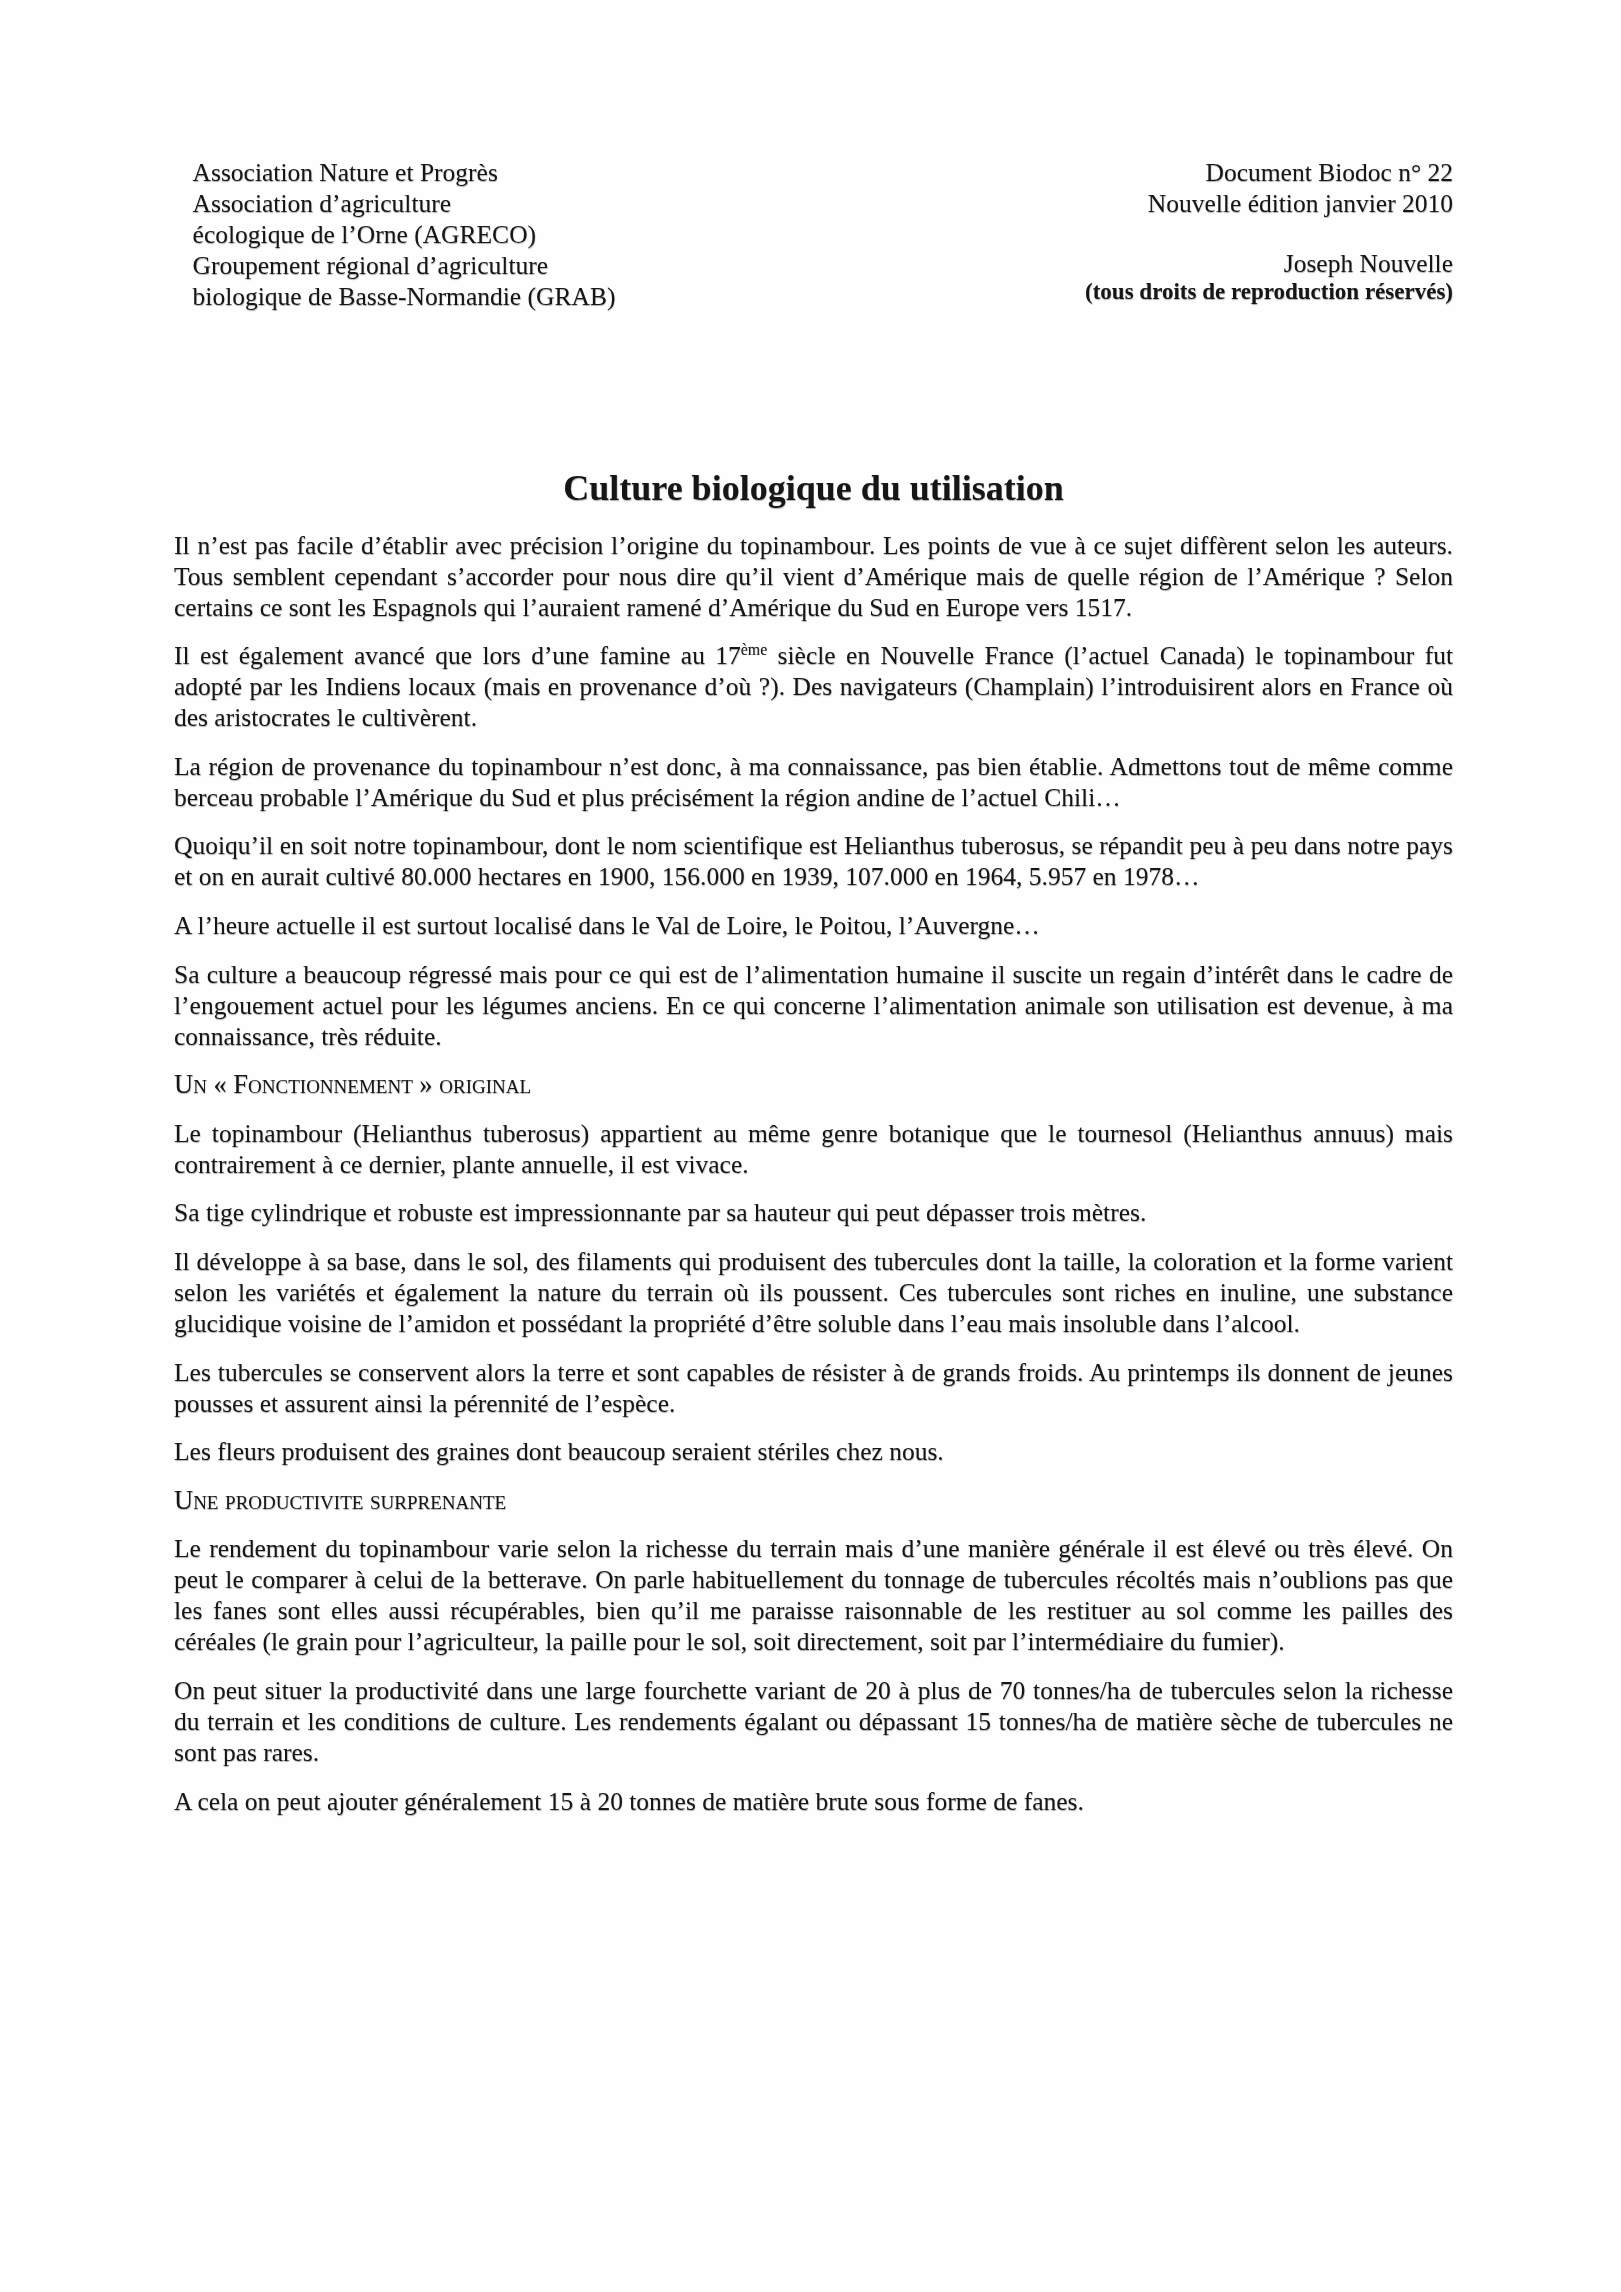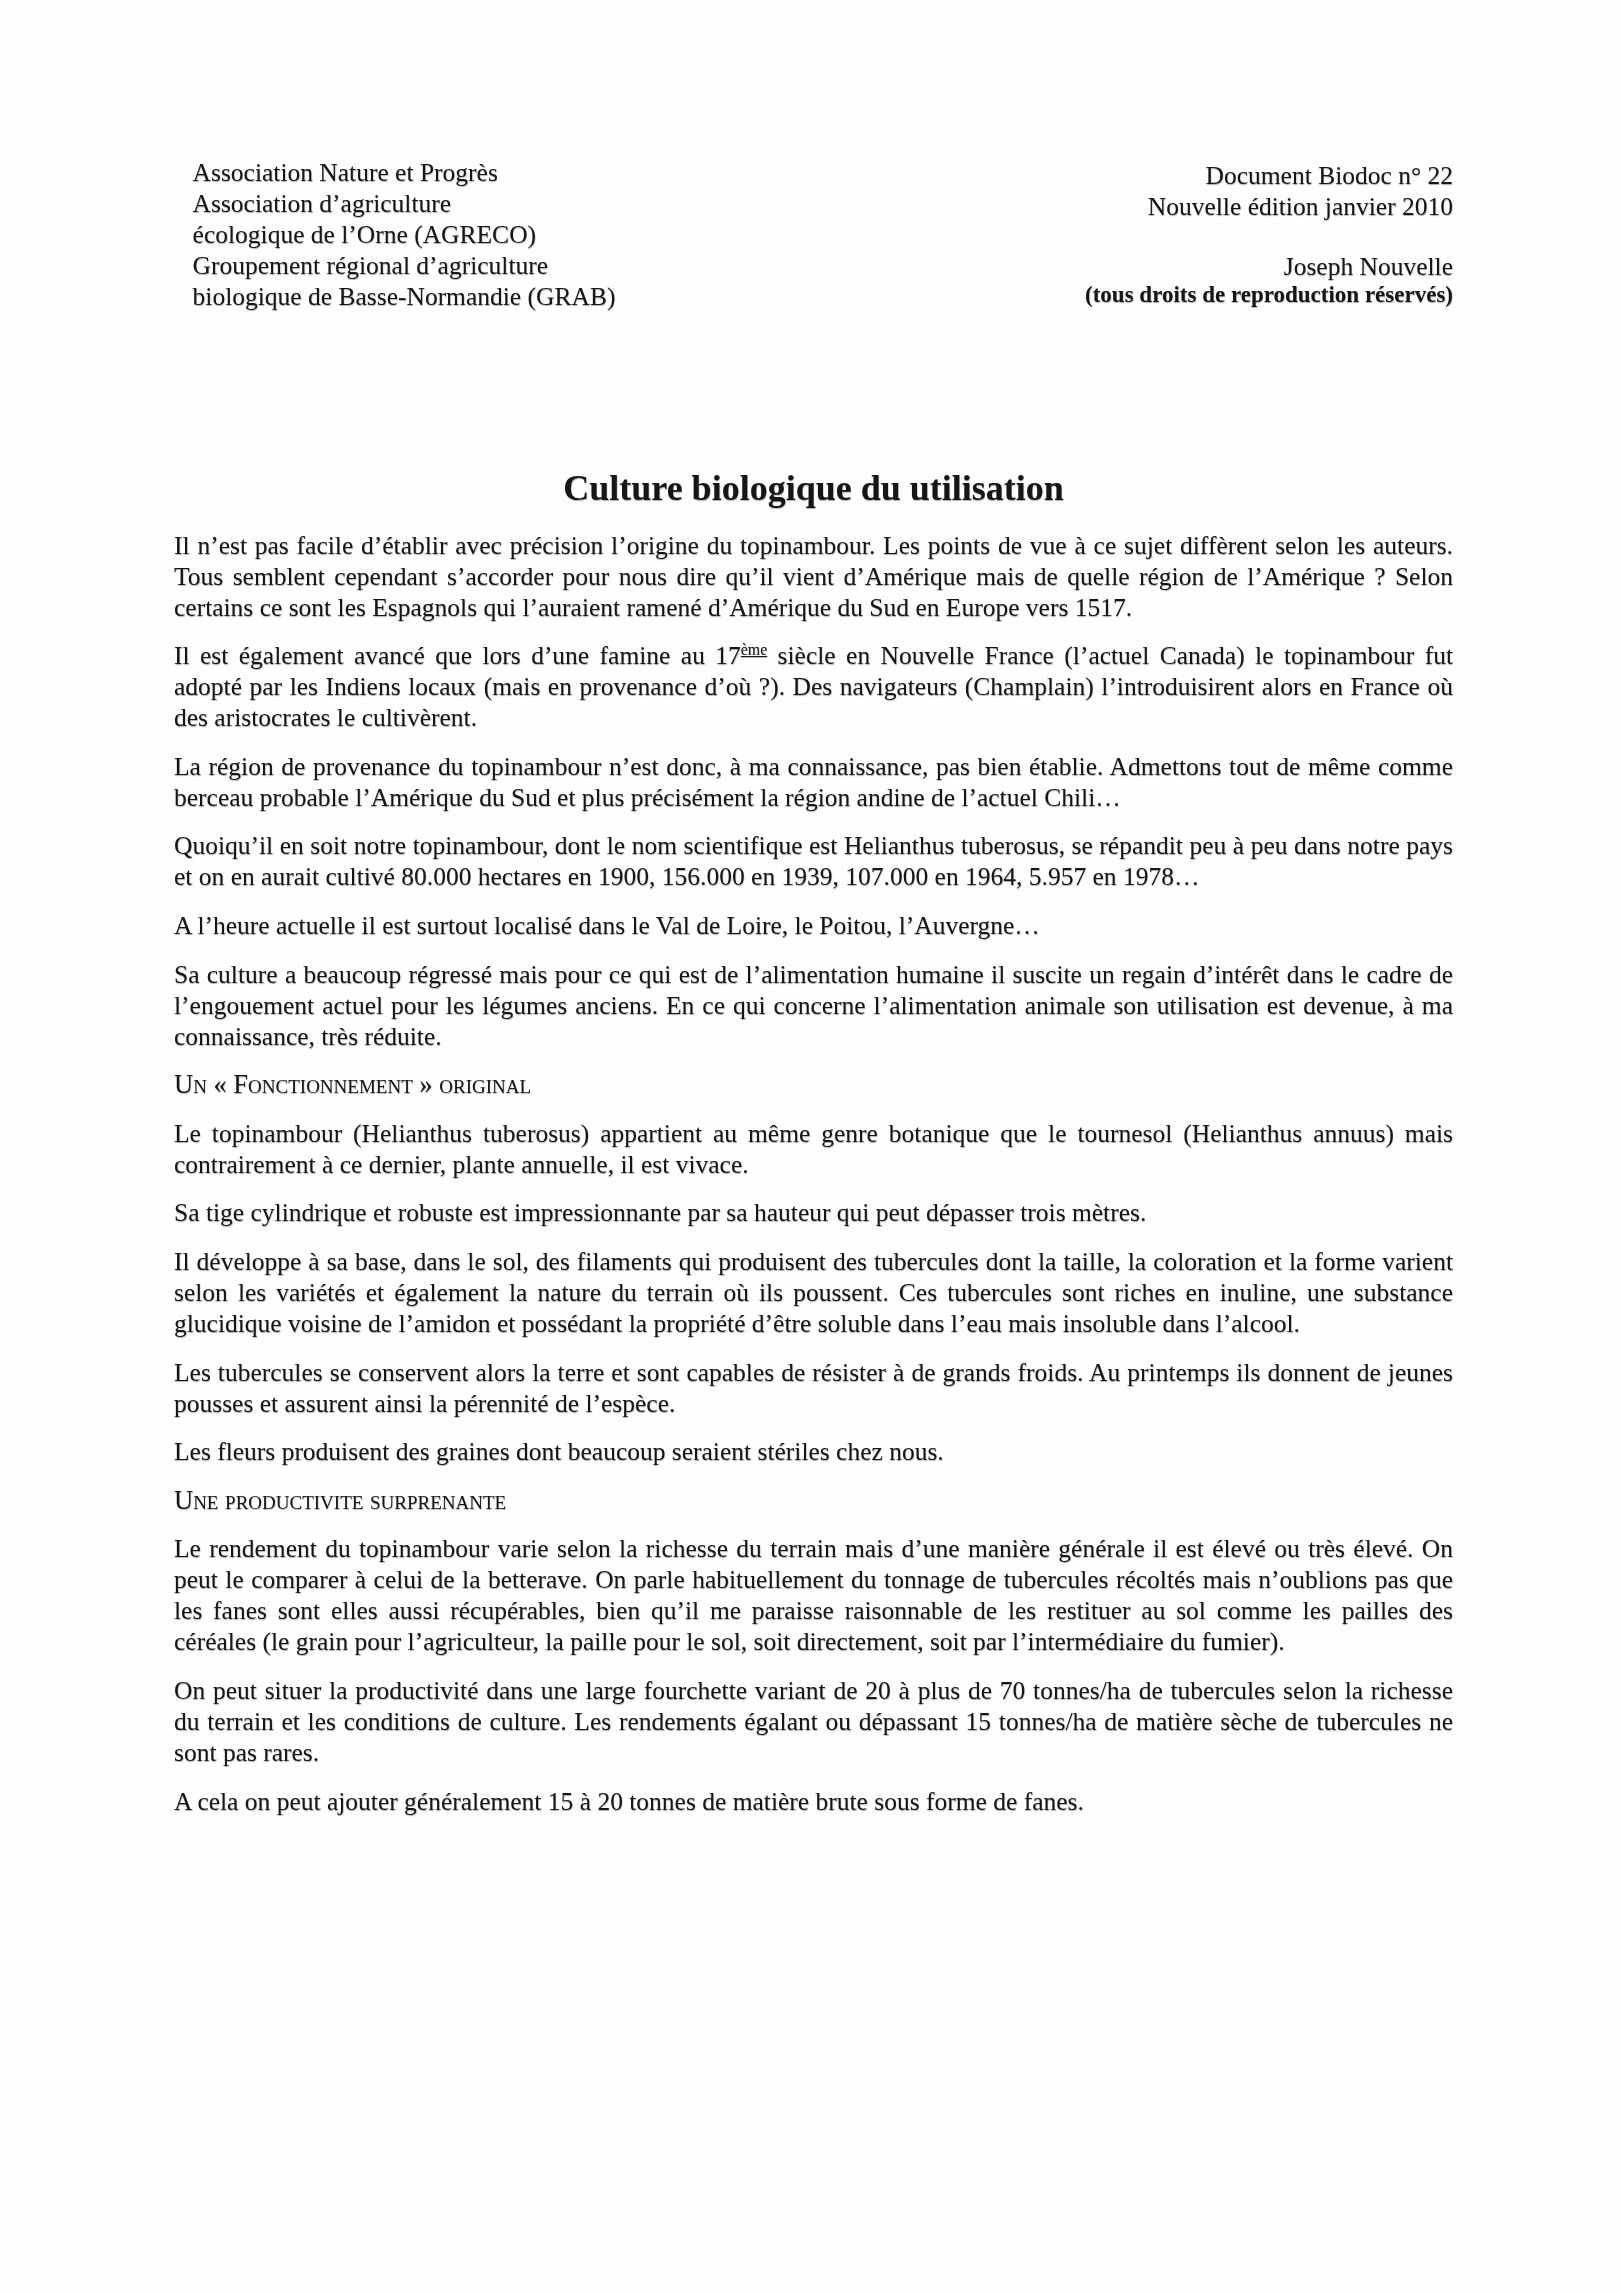--- a/index.html
+++ b/index.html
@@ -17,21 +17,21 @@
     box-sizing: border-box;
     padding: 157px 168px 0 174px;
     font-family: "Liberation Serif", "DejaVu Serif", serif;
     color: #161616;
     overflow: hidden;
     text-shadow: 0.4px 0.8px 1px rgba(70,70,70,0.45);
   }
   .doc-header {
     display: flex;
     justify-content: space-between;
-    align-items: center;
+    align-items: flex-start;
   }
   .header-left {
     margin-left: 18.6px;
     font-size: 25.5px;
     line-height: 31px;
   }
   .header-right {
     text-align: right;
     font-size: 25.5px;
     line-height: 31px;
@@ -64,21 +64,20 @@
     font-size: 26.5px;
     line-height: 31px;
     font-weight: normal;
     font-variant: small-caps;
     text-align: left;
   }
   sup.ord {
     font-size: 0.62em;
     line-height: 0;
     vertical-align: super;
-    text-decoration: underline;
   }
 </style>
 </head>
 <body>
 
 <div class="page">
 
   <div class="doc-header">
     <div class="header-left">
       <div>Association Nature et Progrès</div>

